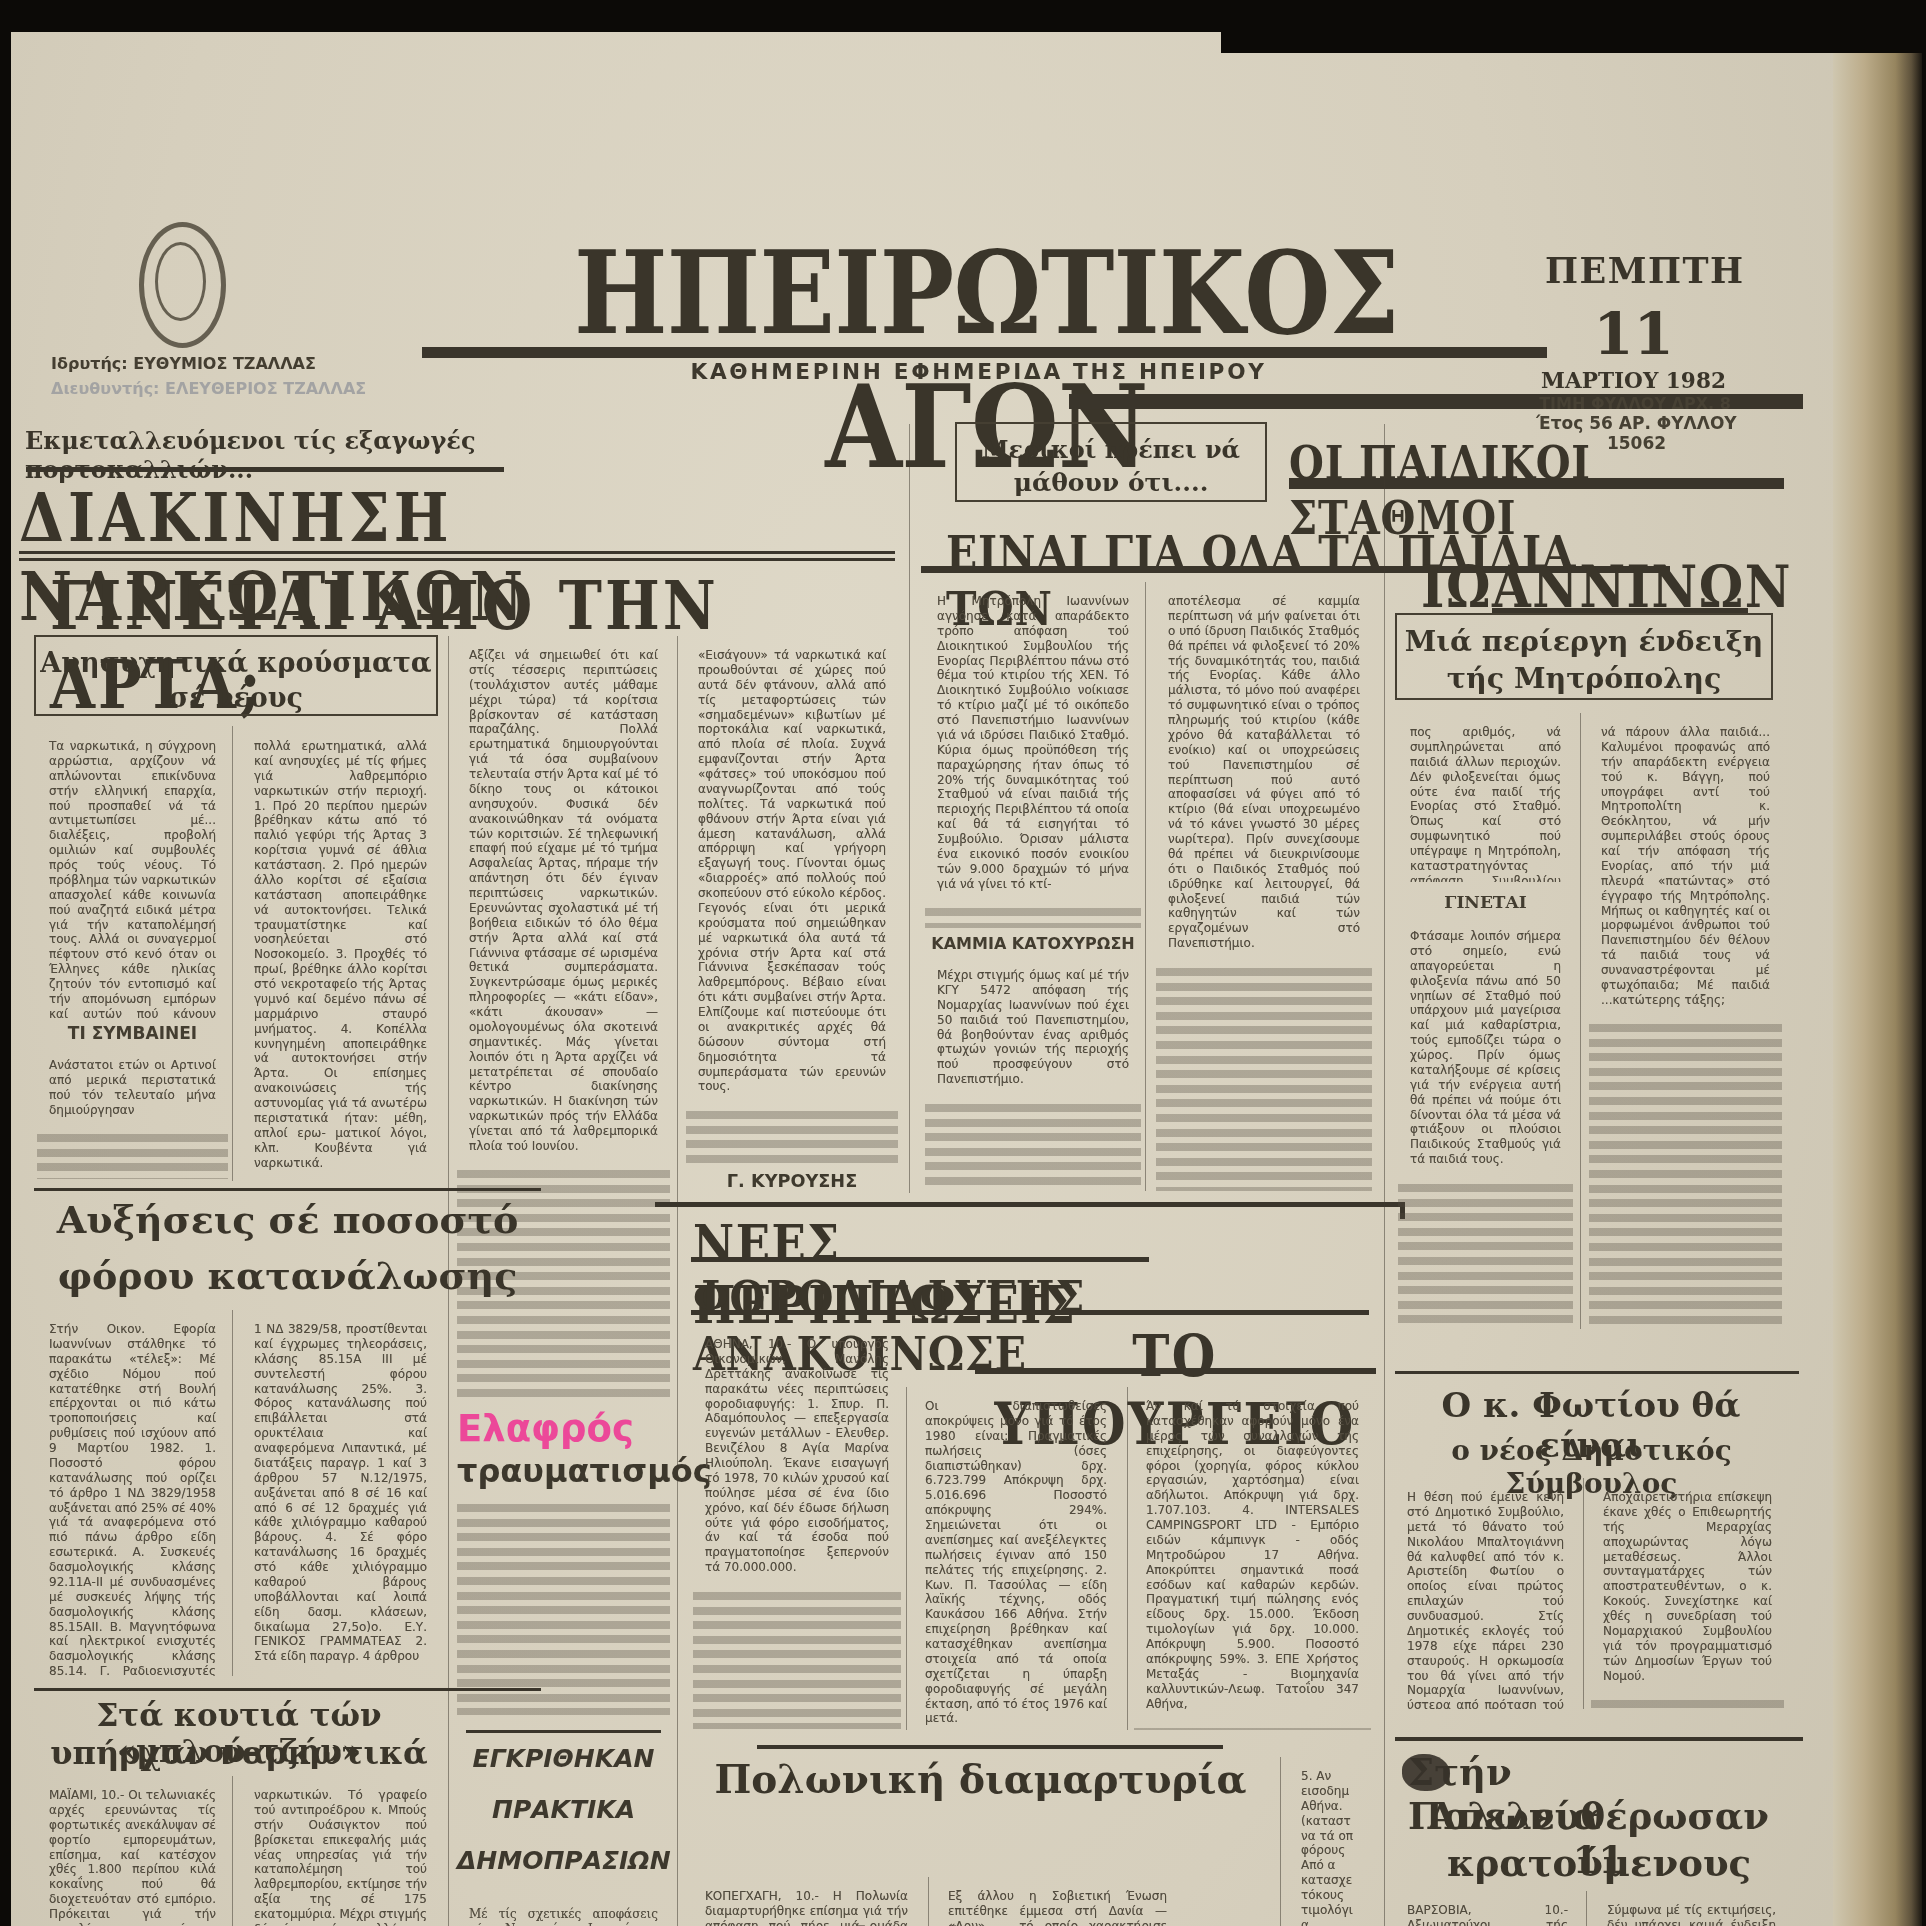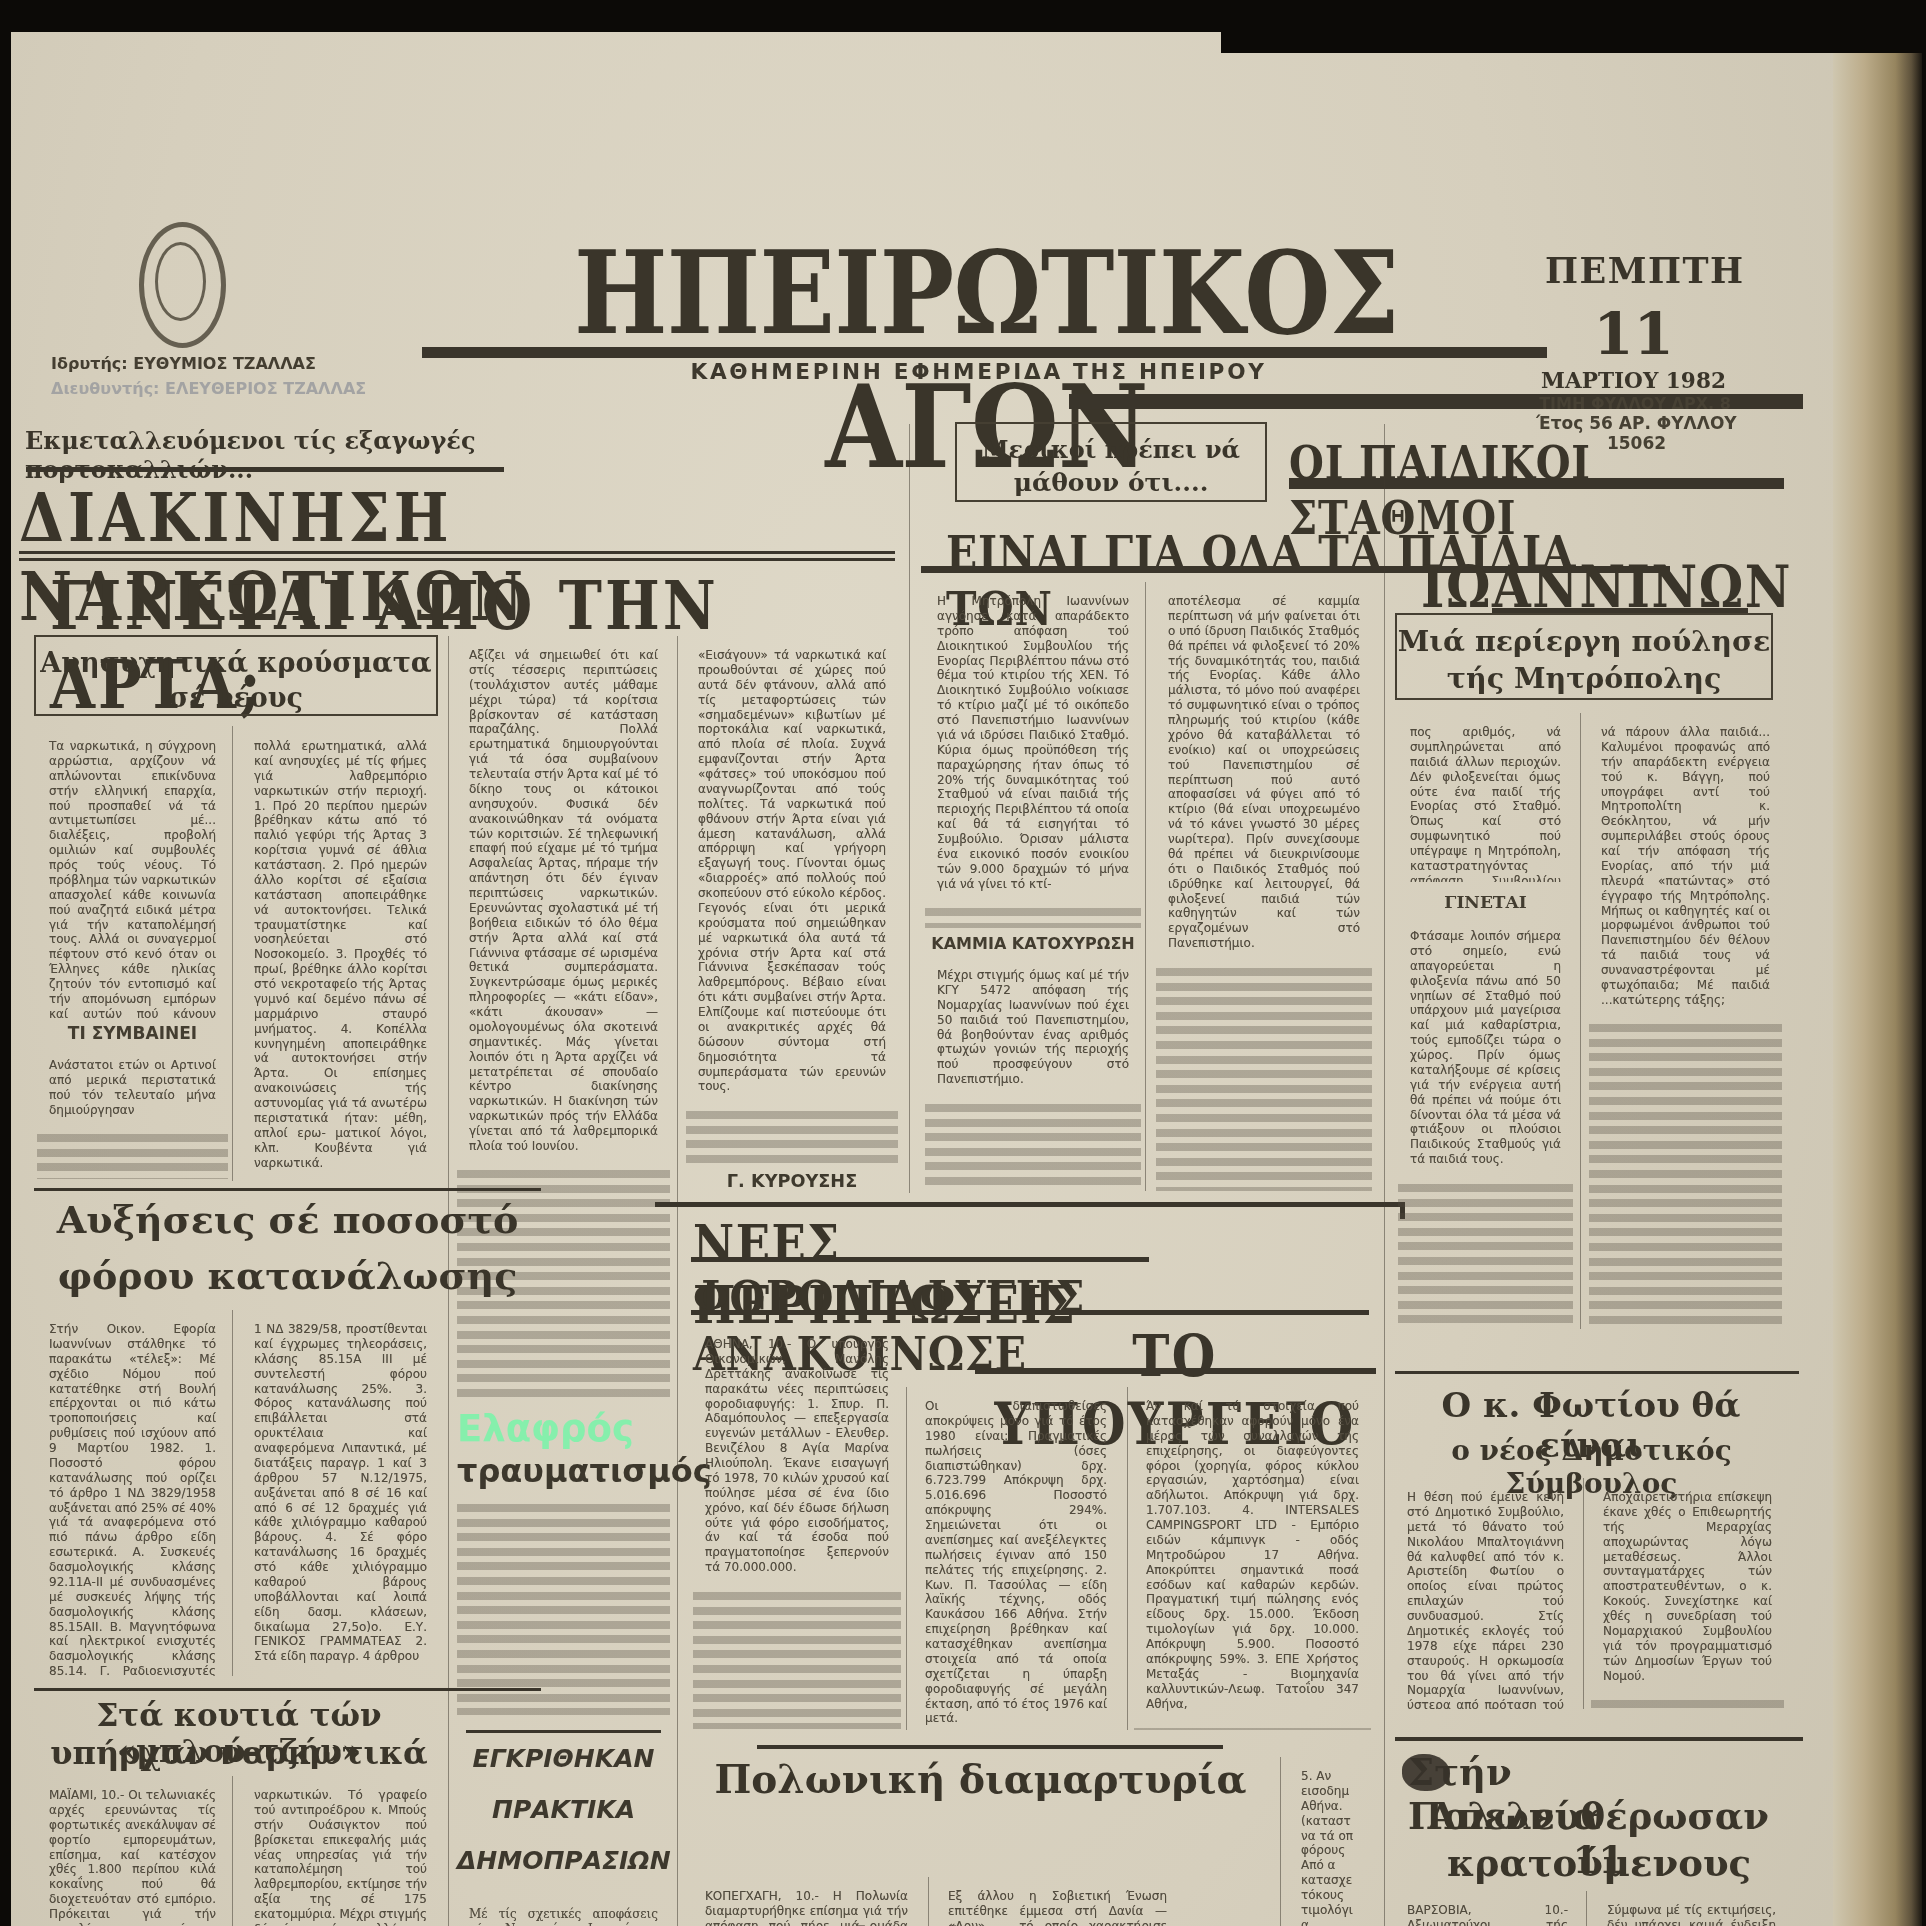--- a/index.html
+++ b/index.html
@@ -70,21 +70,21 @@
       <i class="f"></i>
   </div>
   <div class="col" style="left:242px;top:727px;width:197px;height:451px">
     <p>πολλά ερωτηματικά, αλλά καί ανησυχίες μέ τίς φήμες γιά λαθρεμπόριο ναρκωτικών στήν περιοχή. 1. Πρό 20 περίπου ημερών βρέθηκαν κάτω από τό παλιό γεφύρι τής Άρτας 3 κορίτσια γυμνά σέ άθλια κατάσταση. 2. Πρό ημερών άλλο κορίτσι σέ εξαίσια κατάσταση αποπειράθηκε νά αυτοκτονήσει. Τελικά τραυματίστηκε καί νοσηλεύεται στό Νοσοκομείο. 3. Προχθές τό πρωί, βρέθηκε άλλο κορίτσι στό νεκροταφείο τής Άρτας γυμνό καί δεμένο πάνω σέ μαρμάρινο σταυρό μνήματος. 4. Κοπέλλα κυνηγημένη αποπειράθηκε νά αυτοκτονήσει στήν Άρτα. Οι επίσημες ανακοινώσεις τής αστυνομίας γιά τά ανωτέρω περιστατικά ήταν: μέθη, απλοί ερω- ματικοί λόγοι, κλπ. Κουβέντα γιά ναρκωτικά.</p>
       <i class="f"></i>
   </div>
   <div class="col" style="left:457px;top:636px;width:213px;height:763px">
     <p>Αξίζει νά σημειωθεί ότι καί στίς τέσσερις περιπτώσεις (τουλάχιστον αυτές μάθαμε μέχρι τώρα) τά κορίτσια βρίσκονταν σέ κατάσταση παραζάλης. Πολλά ερωτηματικά δημιουργούνται γιά τά όσα συμβαίνουν τελευταία στήν Άρτα καί μέ τό δίκηο τους οι κάτοικοι ανησυχούν. Φυσικά δέν ανακοινώθηκαν τά ονόματα τών κοριτσιών. Σέ τηλεφωνική επαφή πού είχαμε μέ τό τμήμα Ασφαλείας Άρτας, πήραμε τήν απάντηση ότι δέν έγιναν περιπτώσεις ναρκωτικών. Ερευνώντας σχολαστικά μέ τή βοήθεια ειδικών τό όλο θέμα στήν Άρτα αλλά καί στά Γιάννινα φτάσαμε σέ ωρισμένα θετικά συμπεράσματα. Συγκεντρώσαμε όμως μερικές πληροφορίες — «κάτι είδαν», «κάτι άκουσαν» — ομολογουμένως όλα σκοτεινά σημαντικές. Μάς γίνεται λοιπόν ότι η Άρτα αρχίζει νά μετατρέπεται σέ σπουδαίο κέντρο διακίνησης ναρκωτικών. Η διακίνηση τών ναρκωτικών πρός τήν Ελλάδα γίνεται από τά λαθρεμπορικά πλοία τού Ιουνίου.</p>
       <i class="f"></i>
   </div>
-  <div class="t" style="left:457px;top:1407px;font-size:37px;font-weight:bold;color:#86efac">Ελαφρός</div>
+  <div class="t" style="left:457px;top:1407px;font-size:37px;font-weight:bold;color:#ec4899">Ελαφρός</div>
   <div class="t" style="left:457px;top:1452px;font-size:32px;font-weight:bold;color:#3c372c">τραυματισμός</div>
   <div class="col" style="left:457px;top:1499px;width:213px;height:216px">
       <i class="f"></i>
   </div>
   <div class="col" style="left:686px;top:636px;width:212px;height:530px">
     <p>«Εισάγουν» τά ναρκωτικά καί προωθούνται σέ χώρες πού αυτά δέν φτάνουν, αλλά από τίς μεταφορτώσεις τών «σημαδεμένων» κιβωτίων μέ πορτοκάλια καί ναρκωτικά, από πλοία σέ πλοία. Συχνά εμφανίζονται στήν Άρτα «φάτσες» τού υποκόσμου πού αναγνωρίζονται από τούς πολίτες. Τά ναρκωτικά πού φθάνουν στήν Άρτα είναι γιά άμεση κατανάλωση, αλλά απόρριψη καί γρήγορη εξαγωγή τους. Γίνονται όμως «διαρροές» από πολλούς πού σκοπεύουν στό εύκολο κέρδος. Γεγονός είναι ότι μερικά κρούσματα πού σημειώθηκαν μέ ναρκωτικά όλα αυτά τά χρόνια στήν Άρτα καί στά Γιάννινα ξεσκέπασαν τούς λαθρεμπόρους. Βέβαιο είναι ότι κάτι συμβαίνει στήν Άρτα. Ελπίζουμε καί πιστεύουμε ότι οι ανακριτικές αρχές θά δώσουν σύντομα στή δημοσιότητα τά συμπεράσματα τών ερευνών τους.</p>
       <i class="f"></i>
   </div>
   <div class="t ctr" style="left:686px;top:1171px;width:212px;font-size:17.7px;font-weight:bold;color:#3e392d">Γ. ΚΥΡΟΥΣΗΣ</div>
 
@@ -172,21 +172,21 @@
   <div class="col" style="left:925px;top:956px;width:216px;height:236px">
     <p>Μέχρι στιγμής όμως καί μέ τήν ΚΓΥ 5472 απόφαση τής Νομαρχίας Ιωαννίνων πού έχει 50 παιδιά τού Πανεπιστημίου, θά βοηθούνταν ένας αριθμός φτωχών γονιών τής περιοχής πού προσφεύγουν στό Πανεπιστήμιο.</p>
       <i class="f"></i>
   </div>
   <div class="col" style="left:1156px;top:582px;width:216px;height:609px">
     <p>αποτέλεσμα σέ καμμία περίπτωση νά μήν φαίνεται ότι ο υπό ίδρυση Παιδικός Σταθμός θά πρέπει νά φιλοξενεί τό 20% τής δυναμικότητάς του, παιδιά τής Ενορίας. Κάθε άλλο μάλιστα, τό μόνο πού αναφέρει τό συμφωνητικό είναι ο τρόπος πληρωμής τού κτιρίου (κάθε χρόνο θά καταβάλλεται τό ενοίκιο) καί οι υποχρεώσεις τού Πανεπιστημίου σέ περίπτωση πού αυτό αποφασίσει νά φύγει από τό κτίριο (θά είναι υποχρεωμένο νά τό κάνει γνωστό 30 μέρες νωρίτερα). Πρίν συνεχίσουμε θά πρέπει νά διευκρινίσουμε ότι ο Παιδικός Σταθμός πού ιδρύθηκε καί λειτουργεί, θά φιλοξενεί παιδιά τών καθηγητών καί τών εργαζομένων στό Πανεπιστήμιο.</p>
       <i class="f"></i>
   </div>
 
   <div class="box" style="left:1395px;top:613px;width:374px;height:83px">
-    <div class="t srf ctr" style="left:0;top:9.2px;width:100%;font-size:28.5px">Μιά περίεργη πούλησε</div>
+    <div class="t srf ctr" style="left:0;top:9.2px;width:100%;font-size:28.5px">Μιά περίεργη ένδειξη</div>
     <div class="t srf ctr" style="left:0;top:46px;width:100%;font-size:28.5px">τής Μητρόπολης</div>
   </div>
   <div class="col" style="left:1398px;top:713px;width:175px;height:169px">
     <p>πος αριθμός, νά συμπληρώνεται από παιδιά άλλων περιοχών. Δέν φιλοξενείται όμως ούτε ένα παιδί τής Ενορίας στό Σταθμό. Όπως καί στό συμφωνητικό πού υπέγραψε η Μητρόπολη, καταστρατηγόντας απόφαση Συμβουλίου δέν αναφέρεται πουθενά τό 20% τής υποχρεωτικής πρόσληψης παιδιών.</p>
       <i class="f"></i>
   </div>
   <div class="sub" style="left:1398px;top:892px;width:175px;font-size:17px;font-family:'DejaVu Serif',serif">ΓΙΝΕΤΑΙ</div>
   <div class="col" style="left:1398px;top:917px;width:175px;height:412px">
     <p>Φτάσαμε λοιπόν σήμερα στό σημείο, ενώ απαγορεύεται η φιλοξενία πάνω από 50 νηπίων σέ Σταθμό πού υπάρχουν μιά μαγείρισα καί μιά καθαρίστρια, τούς εμποδίζει τώρα ο χώρος. Πρίν όμως καταλήξουμε σέ κρίσεις γιά τήν ενέργεια αυτή θά πρέπει νά πούμε ότι δίνονται όλα τά μέσα νά φτιάξουν οι πλούσιοι Παιδικούς Σταθμούς γιά τά παιδιά τους.</p>
       <i class="f"></i>

